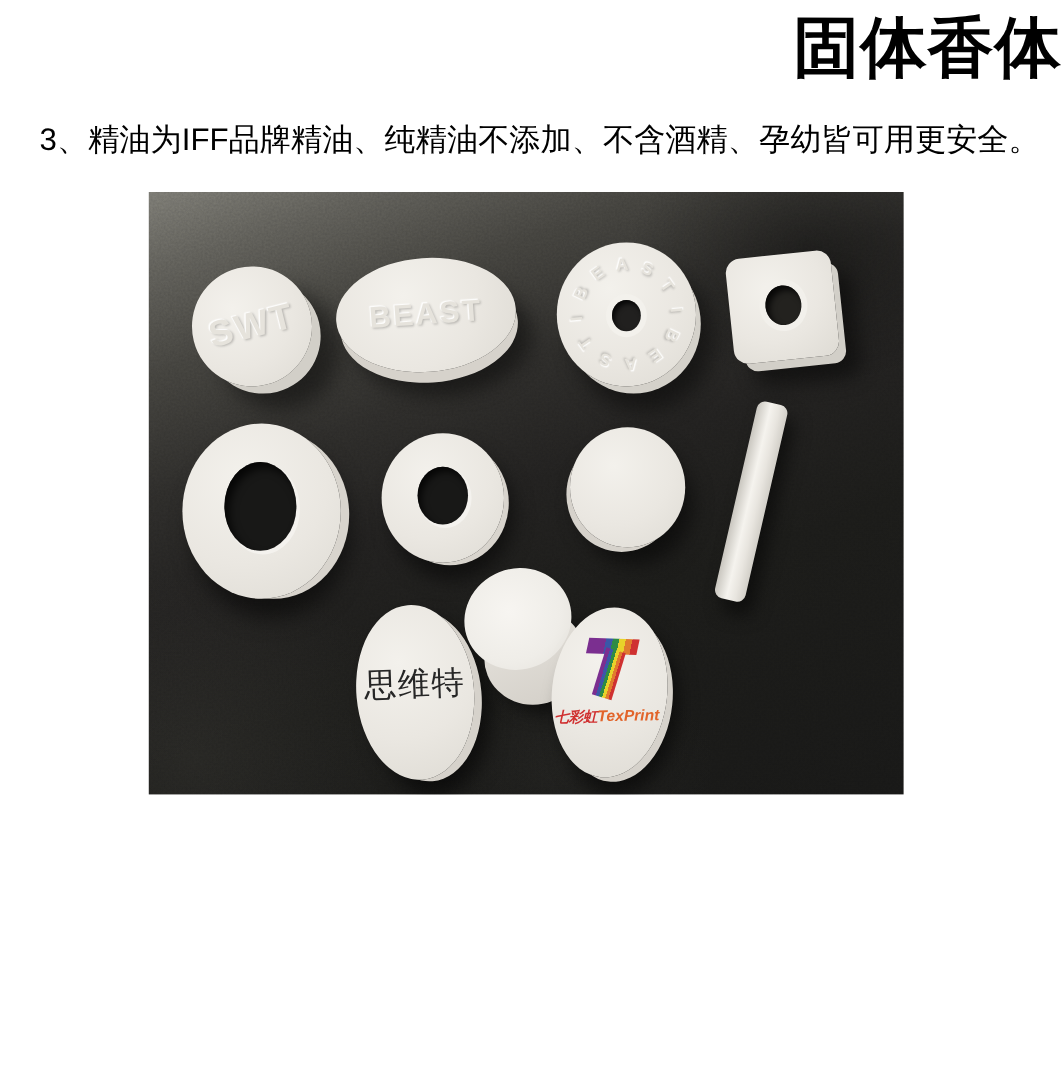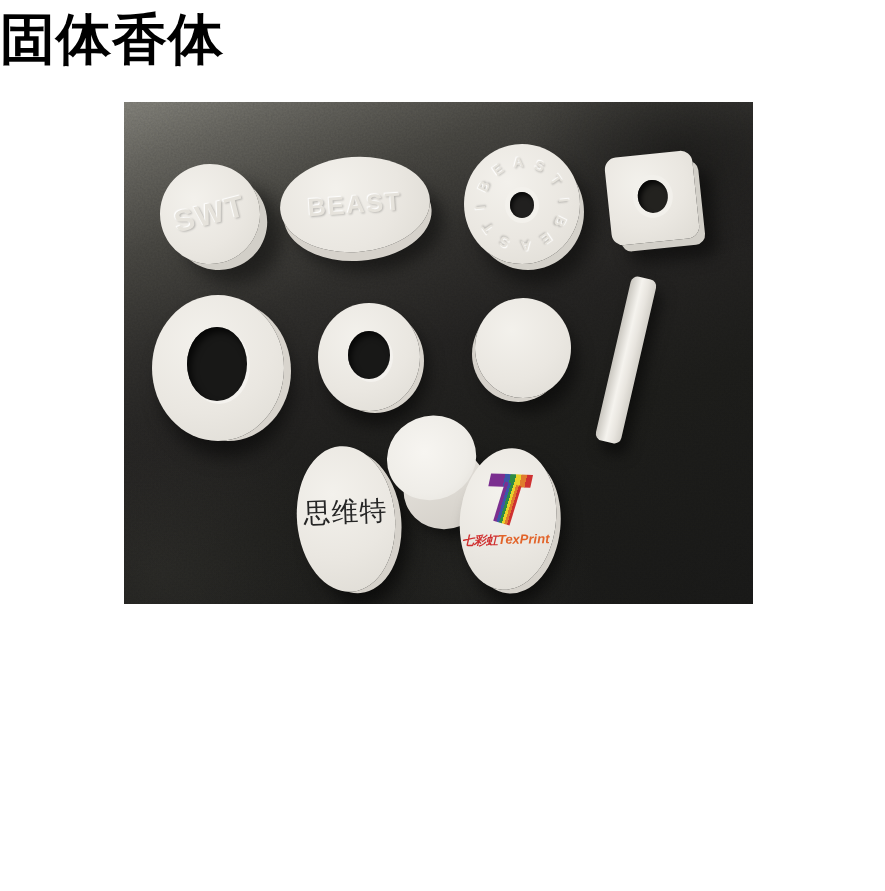--- a/index.html
+++ b/index.html
@@ -5,21 +5,21 @@
   * { margin:0; padding:0; box-sizing:border-box; }
   html,body { background:#ffffff; }
   body {
     width:885px; height:891px; overflow:hidden; position:relative;
     font-family:"Liberation Sans","DejaVu Sans",sans-serif;
     color:#000;
   }
 
   .page-title {
     margin-top:4px;
-    text-align:left;
+    text-align:right;
     font-size:55px; font-weight:800; letter-spacing:1px;
     line-height:1.3; color:#000;
   }
 
   .section-heading {
     margin:50px 0 0 33px;
     font-size:26px; line-height:1.35; font-weight:500;
     color:#fe0000;
   }
 
@@ -151,20 +151,21 @@
   .logo-brand .en { font-size:13px; color:#e2642a; letter-spacing:0; }
 </style>
 </head>
 <body>
 
 <main>
 
   <h1 class="page-title">固体香体</h1>
 
 
+  <p class="bullet b3">3、精油为IFF品牌精油、纯精油不添加、不含酒精、孕幼皆可用更安全。</p>
 
   <div class="photo">
 
     <svg class="grain" width="629" height="502" xmlns="http://www.w3.org/2000/svg">
       <filter id="leatherNoise">
         <feTurbulence type="fractalNoise" baseFrequency="0.55" numOctaves="2" seed="7"></feTurbulence>
         <feColorMatrix type="matrix" values="0 0 0 0 0.5  0 0 0 0 0.5  0 0 0 0 0.48  0 0 0 0.9 0"></feColorMatrix>
       </filter>
       <rect width="629" height="502" filter="url(#leatherNoise)"></rect>
     </svg>

